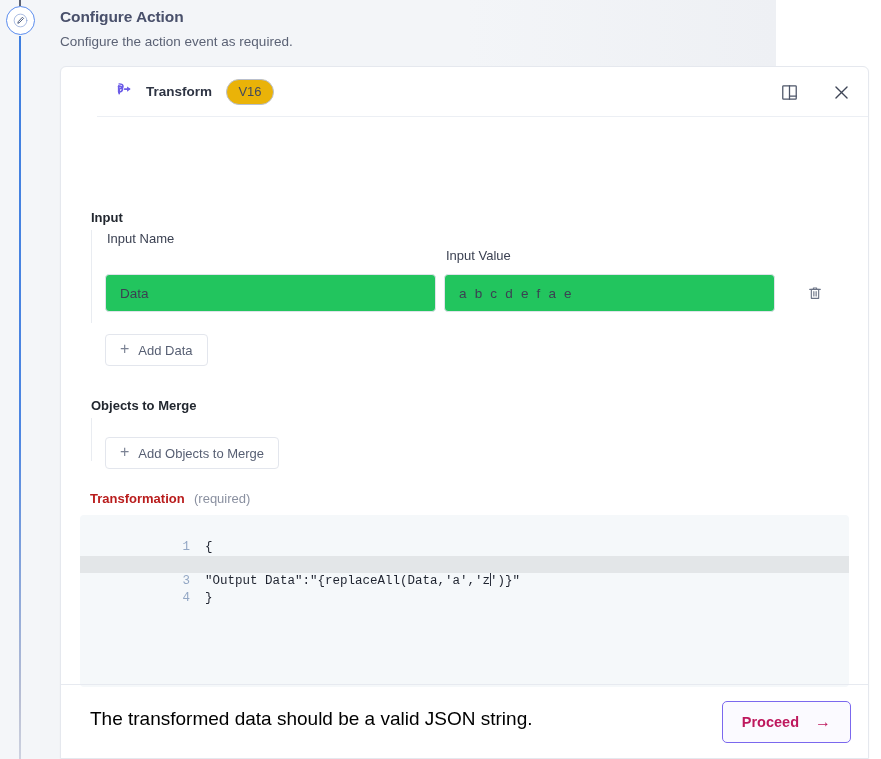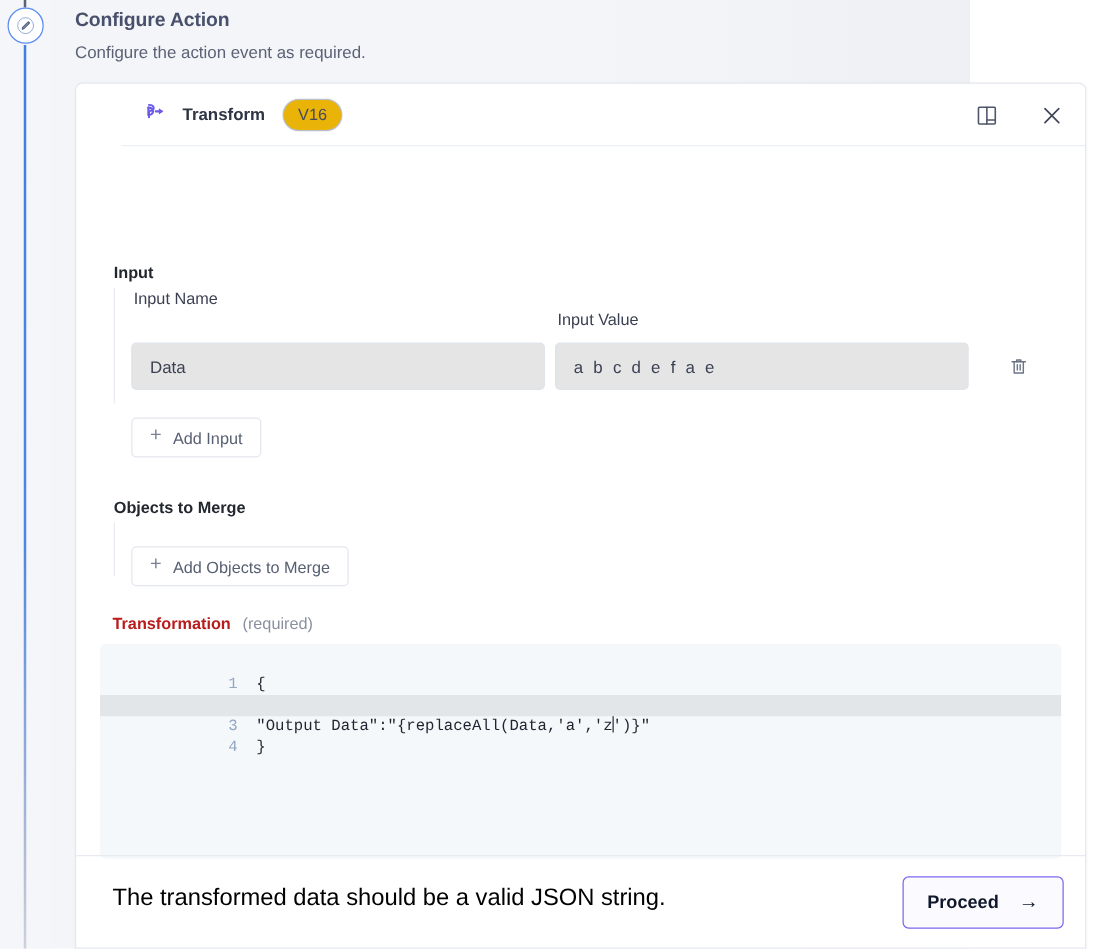--- a/index.html
+++ b/index.html
@@ -155,21 +155,21 @@
     color: #3b4152;
   }
   #lbl-input-name  { left: 46px; top: 114px; }
   #lbl-input-value { left: 385px; top: 131px; }
 
   .text-input {
     position: absolute;
     height: 38px;
     border: 1px solid #dfe3ea;
     border-radius: 4px;
-    background: #e5e5e5;
+    background: #22c55e;
     font-family: "Liberation Sans", sans-serif;
     font-size: 13.5px;
     color: #3b4152;
     padding: 12px 14px;
     outline: none;
   }
   #inp-name  { left: 44px;  top: 157px; width: 331px; }
   #inp-value { left: 383px; top: 157px; width: 331px; letter-spacing: 2.2px; }
 
   .trash-btn {
@@ -282,21 +282,21 @@
     align-items: center;
     gap: 16px;
     height: 42px;
     padding: 0 19px;
     border: 1px solid #7b68ee;
     border-radius: 5px;
     background: #fbfaff;
     font-family: "Liberation Sans", sans-serif;
     font-size: 14.5px;
     font-weight: bold;
-    color: #0f172a;
+    color: #be185d;
     cursor: pointer;
   }
   .proceed-arrow { font-size: 16px; line-height: 1; }
 </style>
 </head>
 <body>
 
 <div id="root">
 
   <div class="rail">
@@ -357,21 +357,21 @@
         <svg width="16" height="16" viewBox="0 0 24 24" fill="none" stroke="#6b7385" stroke-width="1.7" stroke-linecap="round" stroke-linejoin="round">
           <path d="M4 6.5 H20"></path>
           <path d="M9.5 6.5 V4.5 H14.5 V6.5"></path>
           <path d="M6.5 6.5 V20 H17.5 V6.5"></path>
           <path d="M10.3 10 V16.5 M13.7 10 V16.5"></path>
         </svg>
       </button>
 
       <button class="ghost-btn" id="btn-add-input">
         <span class="plus">+</span>
-        <span>Add Input</span>
+        <span>Add Data</span>
       </button>
 
       <div class="section-label" id="lbl-merge">Objects to Merge</div>
       <div class="group-guide" id="guide-merge"></div>
 
       <button class="ghost-btn" id="btn-add-merge">
         <span class="plus">+</span>
         <span>Add Objects to Merge</span>
       </button>
 

